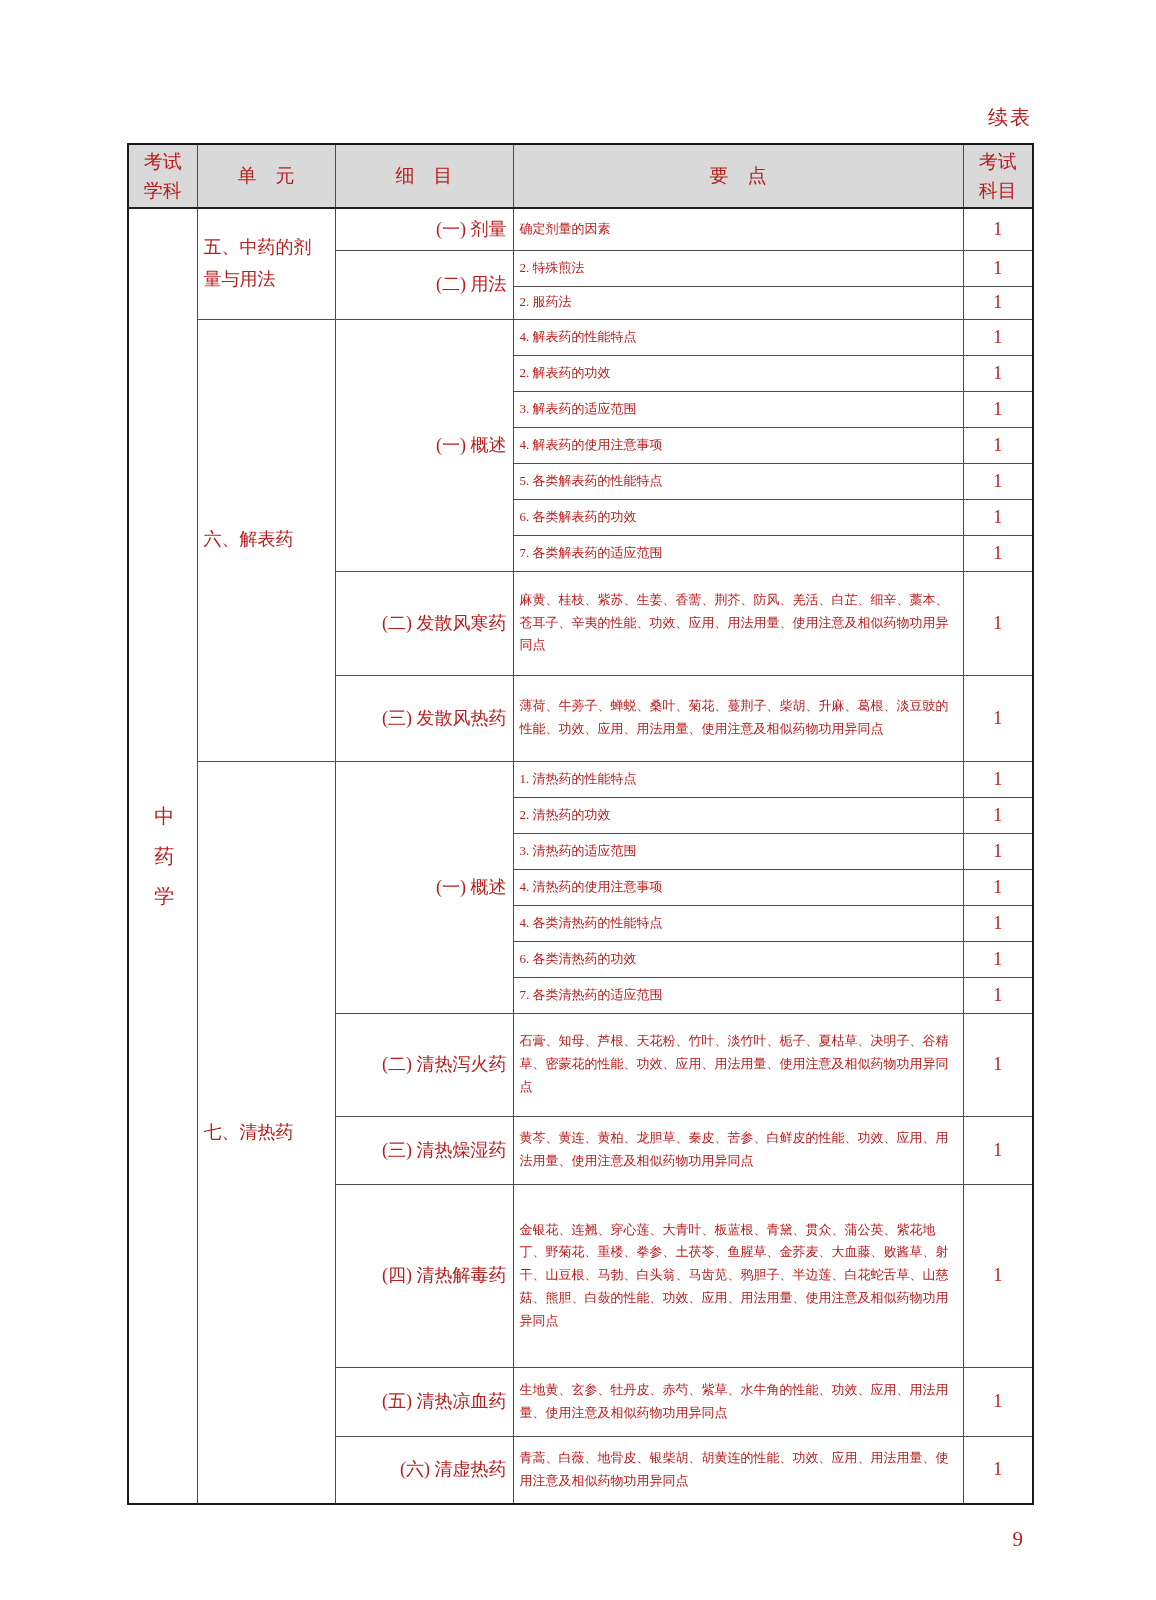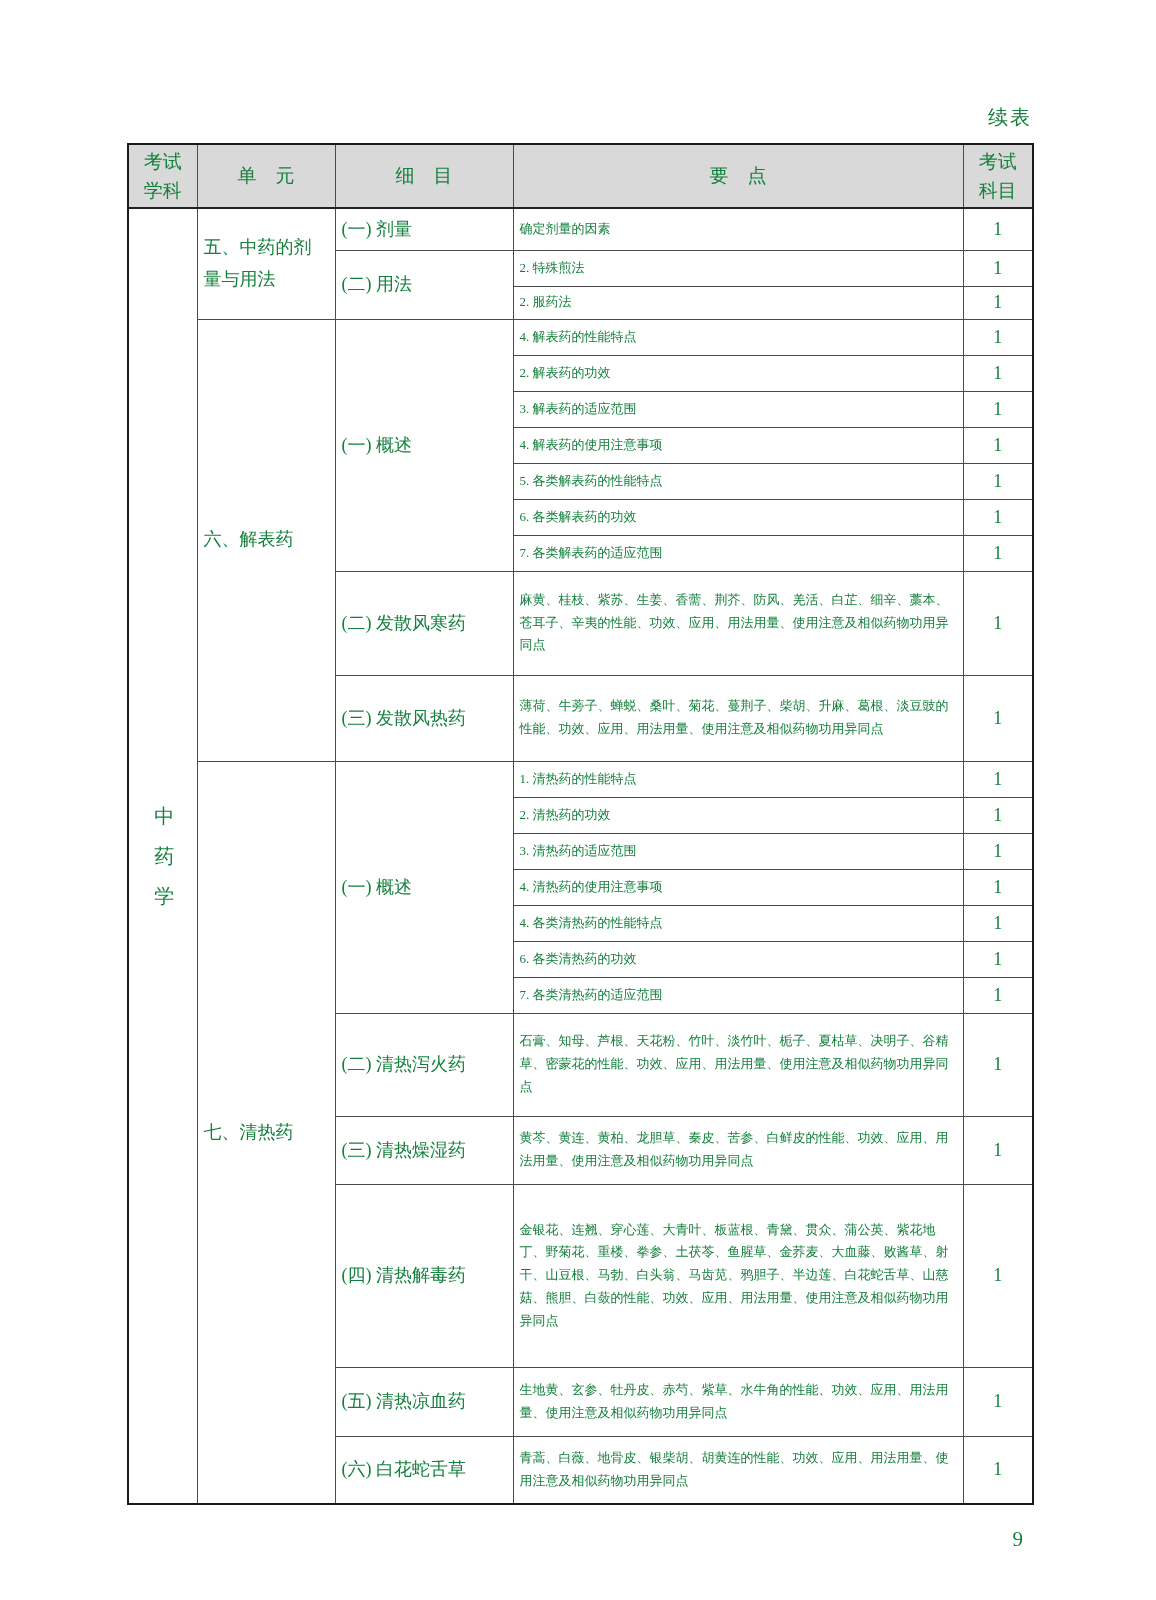--- a/index.html
+++ b/index.html
@@ -1,21 +1,21 @@
 <!DOCTYPE html>
 <html><head>
 <meta charset="utf-8">
 <style>
   html,body{margin:0;padding:0;background:#888;}
   .page{
     position:relative;
     width:1156px;height:1600px;
     background:#ffffff;
     font-family:"Liberation Serif","DejaVu Serif",serif;
-    color:#15803d;
+    color:#b91c1c;
     overflow:hidden;
   }
   .continued{
     position:absolute;top:104px;left:936px;width:96px;
     font-size:20px;letter-spacing:2px;text-align:right;
   }
   .pageno{
     position:absolute;top:1527px;left:953px;width:70px;
     font-size:21px;text-align:right;
   }
@@ -51,21 +51,21 @@
   .vertical-text{
     width:1.15em;margin:0 auto;
     word-break:break-all;
     font-size:20px;line-height:2.0;
     text-align:right;
   }
   td.unit-cell{
     text-align:left;padding:2px 8px;line-height:1.75;
   }
   td.item-cell{
-    text-align:left;padding:2px 9px;line-height:1.7;margin-left:48px;
+    text-align:right;padding:2px 9px;line-height:1.7;margin-left:48px;
   }
   td.point-cell{
     text-align:left;padding:3px 9px;
     font-size:13px;line-height:1.75;
   }
   td.score-cell{text-align:center;font-size:18px;}
   tr.r-42{height:42px;}
   tr.r-36{height:36px;}
   tr.r-33{height:33px;}
   tr.r-104{height:104px;}
@@ -205,21 +205,21 @@
         <td class="item-cell">(四) 清热解毒药</td>
         <td class="point-cell">金银花、连翘、穿心莲、大青叶、板蓝根、青黛、贯众、蒲公英、紫花地丁、野菊花、重楼、拳参、土茯苓、鱼腥草、金荞麦、大血藤、败酱草、射干、山豆根、马勃、白头翁、马齿苋、鸦胆子、半边莲、白花蛇舌草、山慈菇、熊胆、白蔹的性能、功效、应用、用法用量、使用注意及相似药物功用异同点</td>
         <td class="score-cell">1</td>
       </tr>
       <tr class="r-69">
         <td class="item-cell">(五) 清热凉血药</td>
         <td class="point-cell">生地黄、玄参、牡丹皮、赤芍、紫草、水牛角的性能、功效、应用、用法用量、使用注意及相似药物功用异同点</td>
         <td class="score-cell">1</td>
       </tr>
       <tr class="r-68">
-        <td class="item-cell">(六) 白花蛇舌草</td>
+        <td class="item-cell">(六) 清虚热药</td>
         <td class="point-cell">青蒿、白薇、地骨皮、银柴胡、胡黄连的性能、功效、应用、用法用量、使用注意及相似药物功用异同点</td>
         <td class="score-cell">1</td>
       </tr>
     </tbody>
   </table>
 
   <div class="pageno">9</div>
 
 </div>
 

